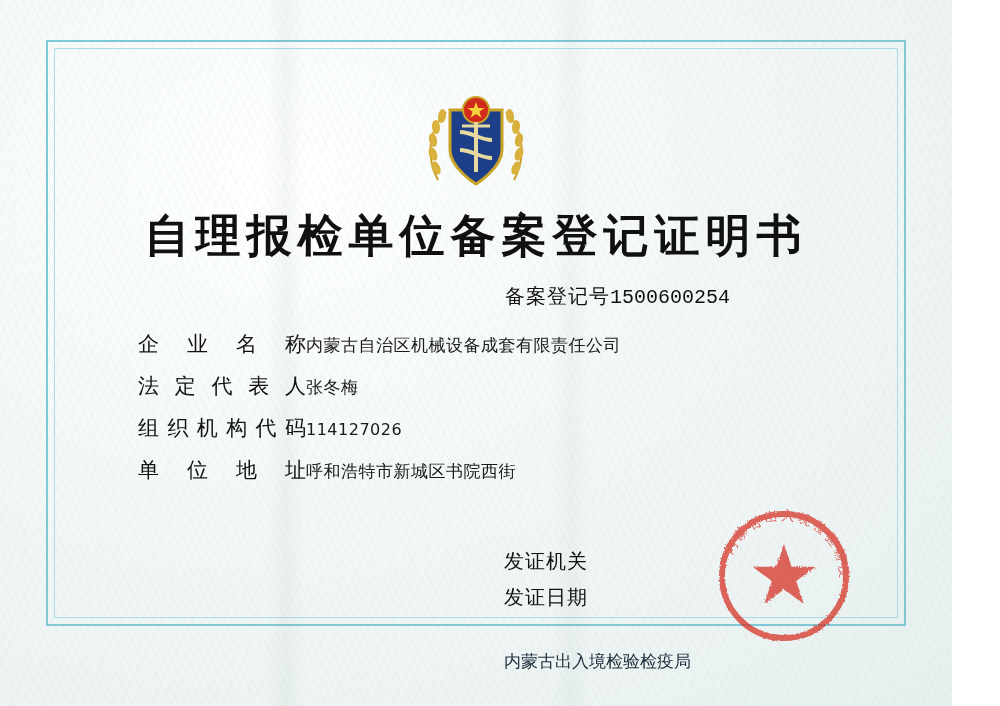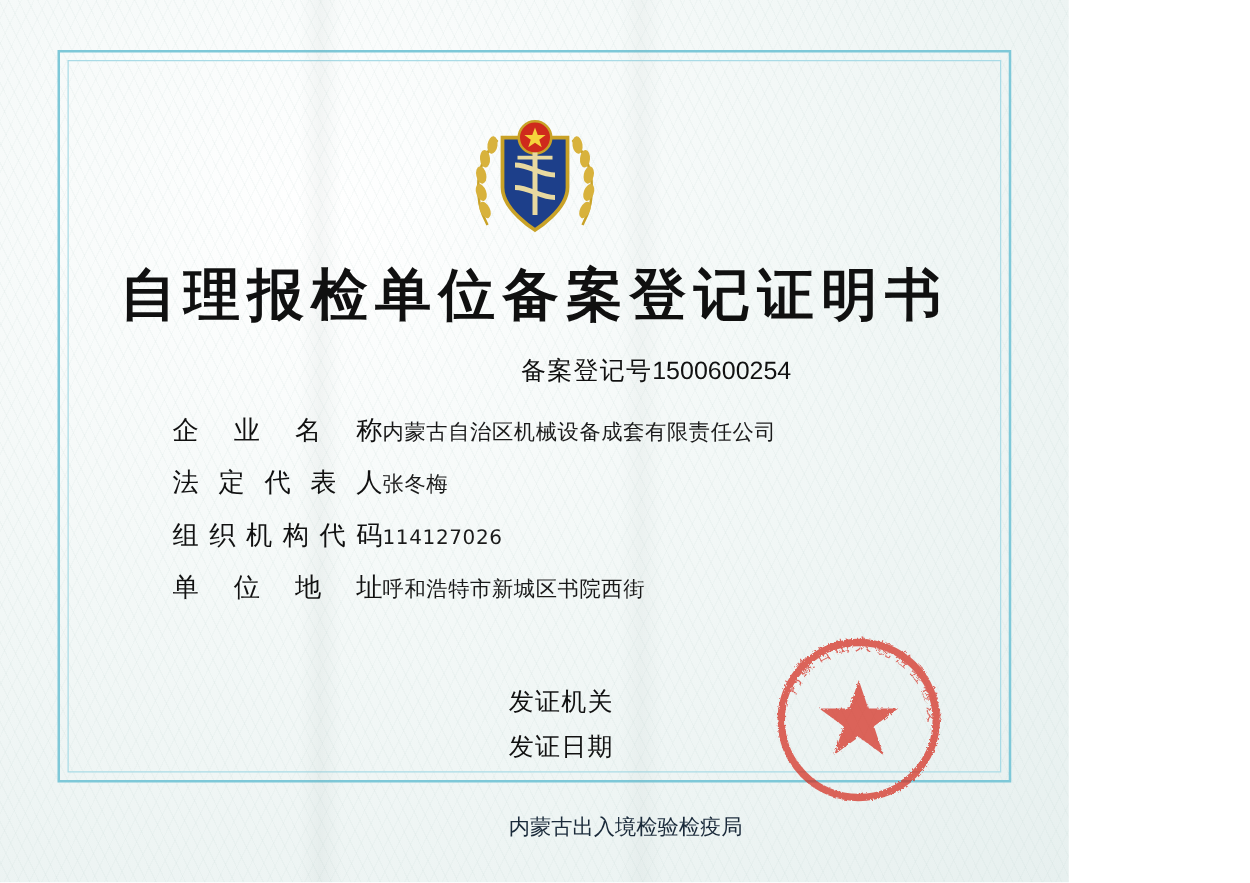--- a/index.html
+++ b/index.html
@@ -9,21 +9,21 @@
   }
   body {
     width: 1000px;
     height: 706px;
     overflow: hidden;
     font-family: "DejaVu Sans", "Liberation Sans", sans-serif;
   }
 
   #certificate {
     position: relative;
-    width: 855px;
+    width: 952px;
     height: 706px;
     background:
       radial-gradient(ellipse at 30% 25%, #ffffff 0%, #f3f8f7 45%, #e7f0ef 100%);
     overflow: hidden;
   }
 
   
   #certificate::before {
     content: "";
     position: absolute;
@@ -105,21 +105,21 @@
   .reg-line {
     position: absolute;
     top: 283px;
     right: 222px;
     font-size: 20px;
     color: #111;
     white-space: nowrap;
   }
   .reg-label { letter-spacing: 1px; margin-top: 12px; }
   .reg-value {
-    font-family: Liberation Sans, sans-serif;
+    font-family: Liberation Mono, monospace;
     letter-spacing: 0px;
   }
 
   
   .fields {
     position: absolute;
     left: 138px;
     top: 330px;
     width: 740px;
   }

